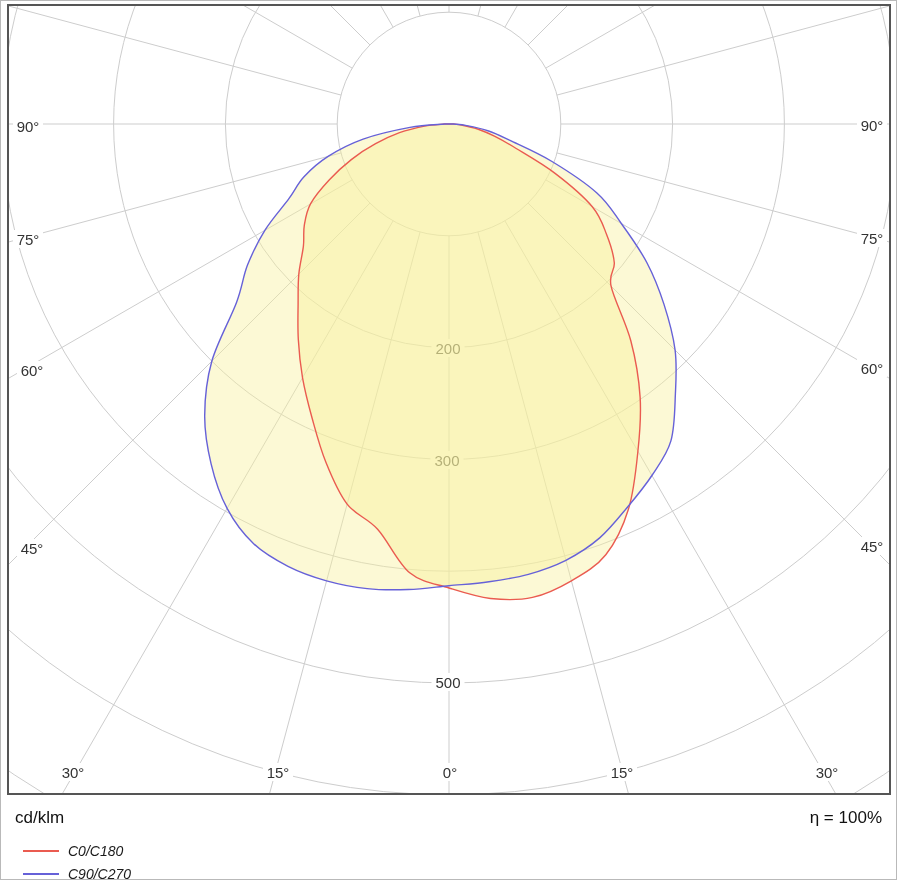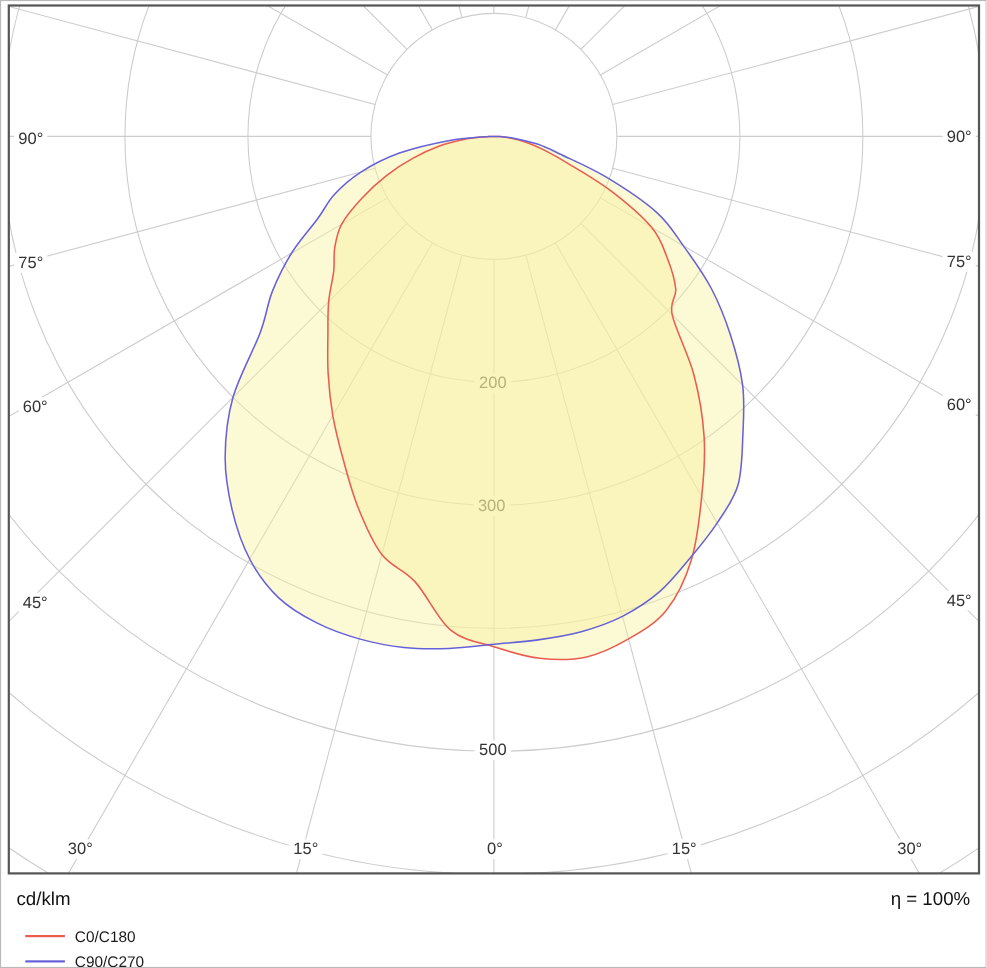--- a/index.html
+++ b/index.html
@@ -8,21 +8,21 @@
     border:1px solid #b9b9b9;background:#fff;overflow:hidden;
     font-family:"Liberation Sans",sans-serif;
   }
   .chart-svg{position:absolute;left:0;top:0;}
   .caption{
     position:absolute;top:807px;font-size:17px;color:#111;
   }
   .caption.unit{left:14px;}
   .caption.eta{right:14px;text-align:right;}
   .legend{position:absolute;left:22px;top:838px;}
-  .legend-row{display:flex;align-items:center;height:23px;}
+  .legend-row{display:flex;align-items:center;height:23px;font-style:italic;}
   .legend-swatch{width:36px;height:2px;margin-right:9px;}
   .legend-label{font-size:14px;color:#1a1a1a;}
 </style>
 </head>
 <body>
 
 <div class="page">
 
   <svg class="chart-svg" id="chart" width="897" height="795" viewBox="0 0 897 795">
       <defs>

